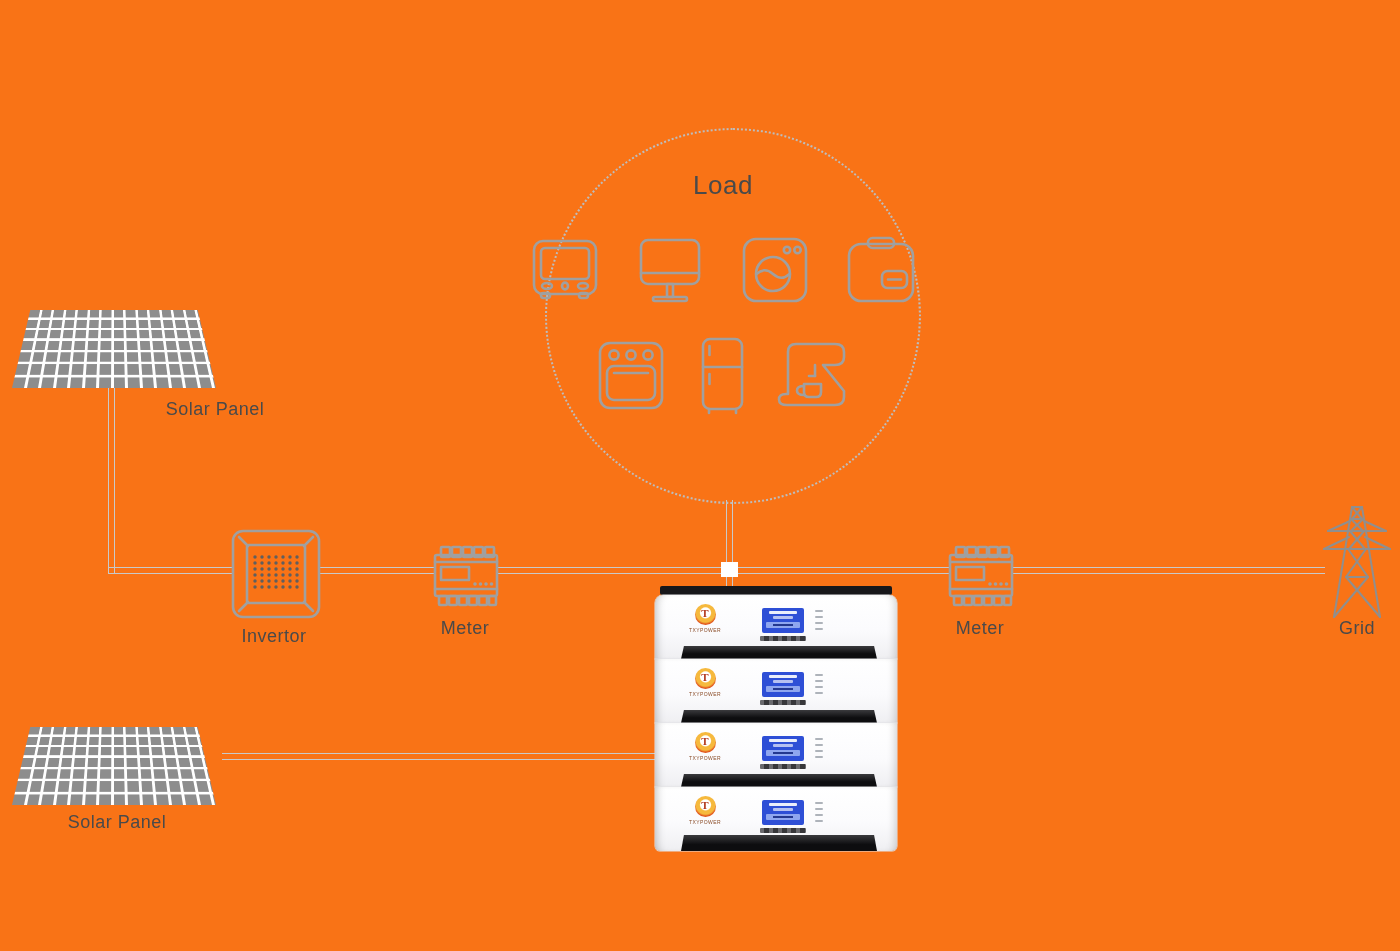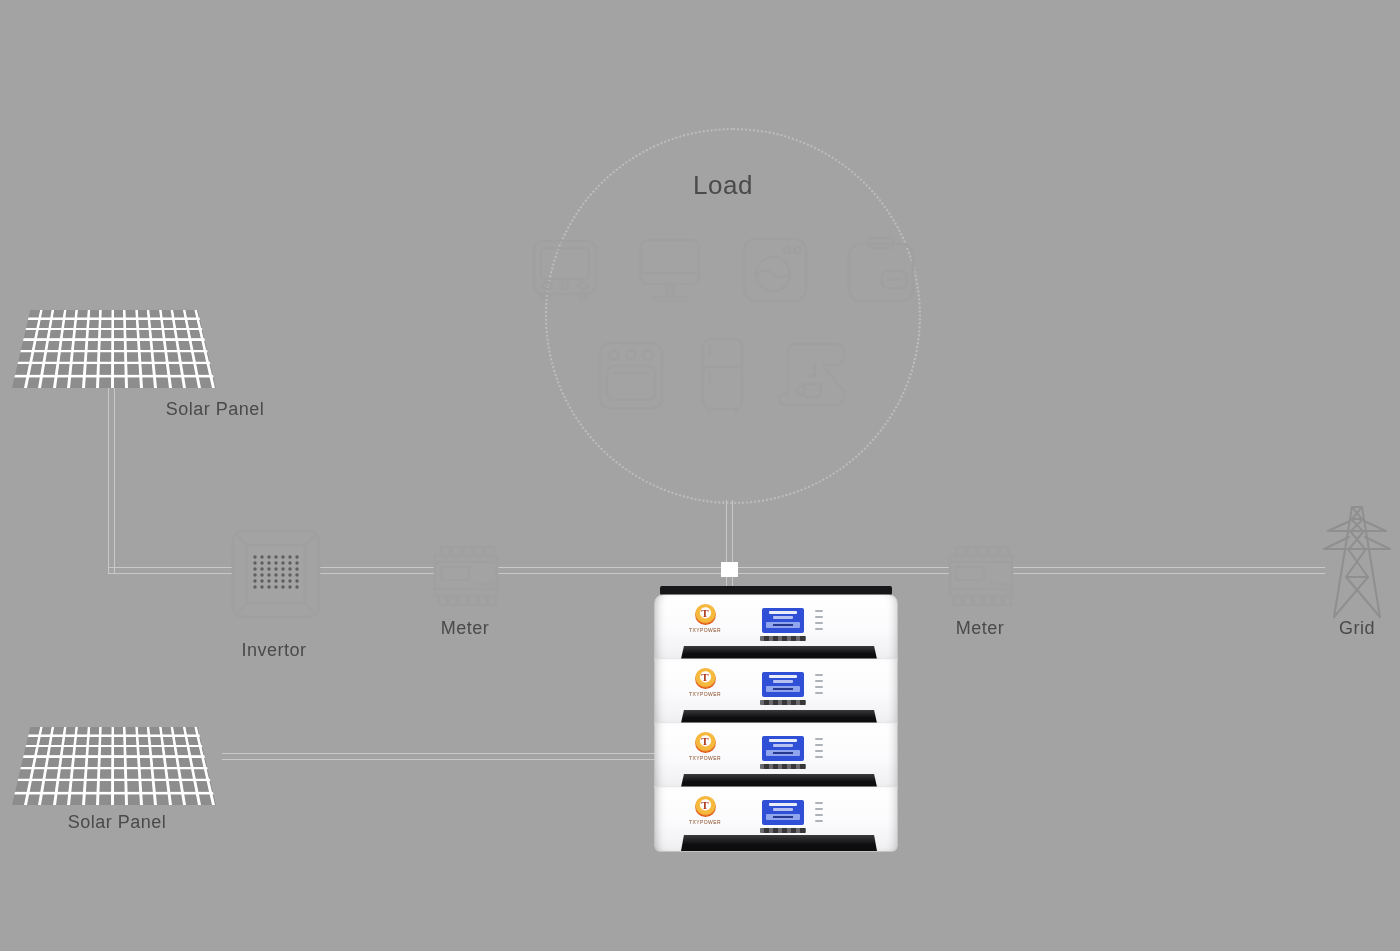--- a/index.html
+++ b/index.html
@@ -1,16 +1,16 @@
 <!DOCTYPE html>
 <html><head>
 <meta charset="utf-8">
 <style>
   html,body{margin:0;padding:0;background:#fff;}
-  .canvas{position:relative;width:1400px;height:951px;background:#a3a3a3;overflow:hidden;
+  .canvas{position:relative;width:1400px;height:951px;background:#f97316;overflow:hidden;
           font-family:"Liberation Sans", sans-serif;}
 
   
   .hline{position:absolute;height:7px;box-sizing:border-box;
          border-top:1.5px solid #c9c9c9;border-bottom:1.5px solid #c9c9c9;}
   .vline{position:absolute;width:7px;box-sizing:border-box;
          border-left:1.5px solid #c9c9c9;border-right:1.5px solid #c9c9c9;}
   .gap{position:absolute;background:#fff;}
 
   
@@ -216,21 +216,21 @@
           <circle cx="25" cy="59" r="1.7"></circle>
           <circle cx="32" cy="59" r="1.7"></circle>
           <circle cx="39" cy="59" r="1.7"></circle>
           <circle cx="46" cy="59" r="1.7"></circle>
           <circle cx="53" cy="59" r="1.7"></circle>
           <circle cx="60" cy="59" r="1.7"></circle>
           <circle cx="67" cy="59" r="1.7"></circle>
         </g>
     </svg>
   </div>
-  <div class="lbl" style="left:199px;top:640px;width:150px;">Invertor</div>
+  <div class="lbl" style="left:199px;top:626px;width:150px;">Invertor</div>
 
   <div class="icon" style="left:433px;top:544px;">
     <svg width="66" height="64" viewBox="0 0 66 64">
       <rect class="s" x="8" y="3" width="9" height="10" rx="1"></rect>
       <rect class="s" x="19" y="3" width="9" height="10" rx="1"></rect>
       <rect class="s" x="30" y="3" width="9" height="10" rx="1"></rect>
       <rect class="s" x="41" y="3" width="9" height="10" rx="1"></rect>
       <rect class="s" x="52" y="3" width="9" height="10" rx="1"></rect>
       <rect class="s" x="2" y="11" width="62" height="41" rx="2"></rect>
       <line class="s" x1="2" y1="18" x2="64" y2="18"></line>

